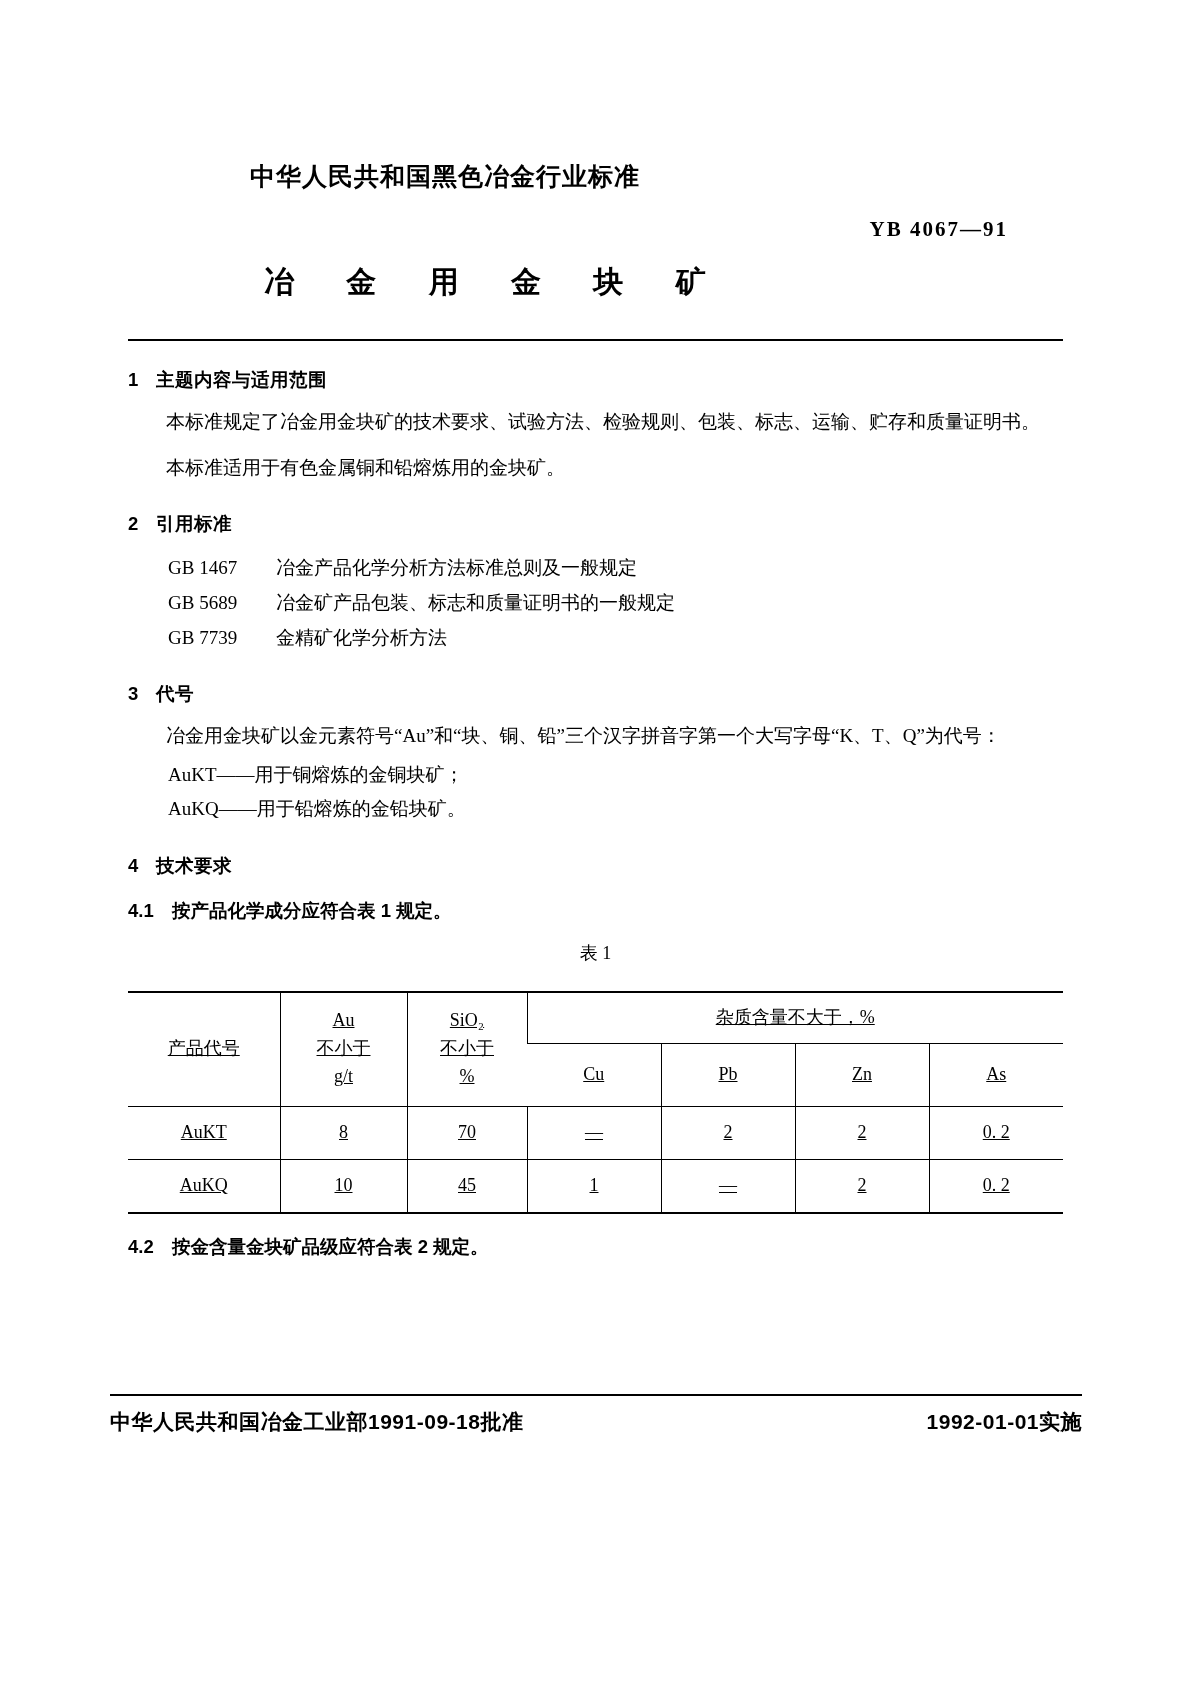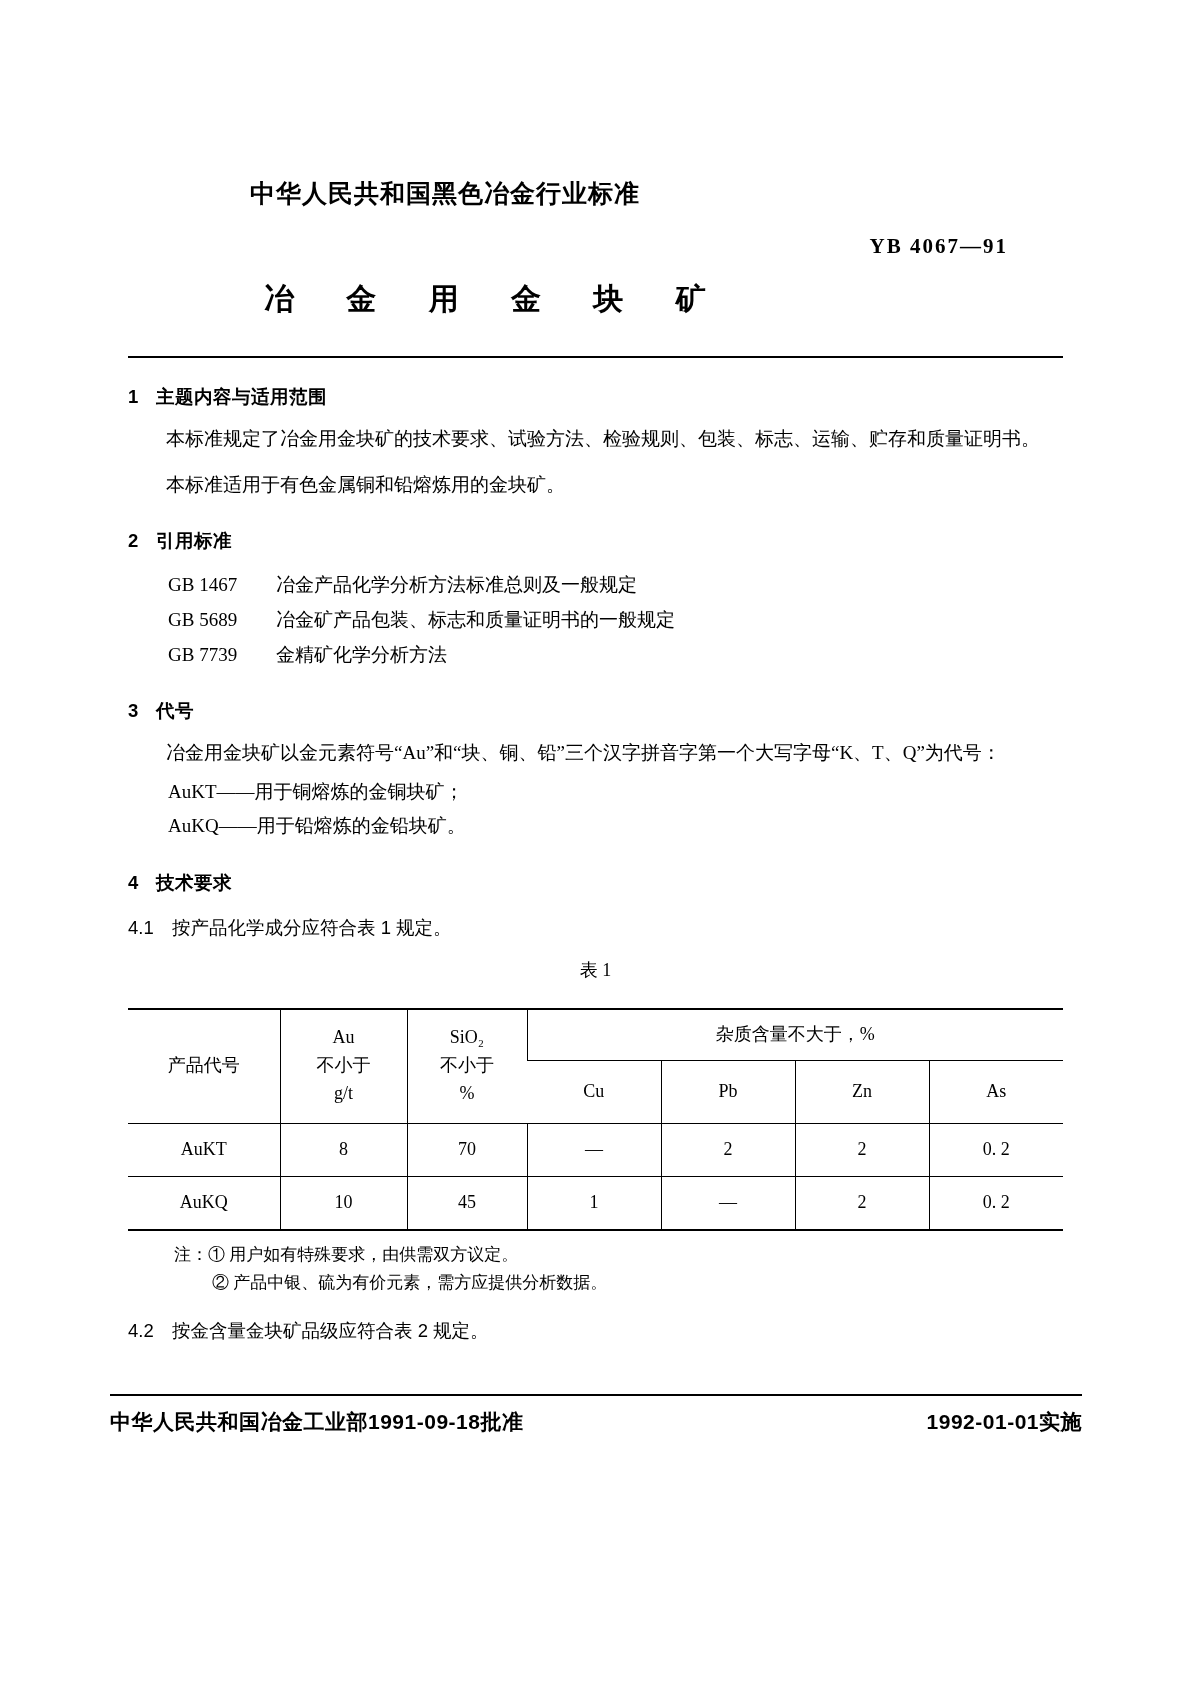--- a/index.html
+++ b/index.html
@@ -17,21 +17,21 @@
     height: 1684px;
     margin: 0 auto;
     background: #ffffff;
     box-sizing: border-box;
     padding: 0;
     overflow: hidden;
   }
   .content {
     position: absolute;
     left: 128px;
-    top: 17px;
+    top: 0;
     width: 935px;
   }
 
   
   .doc-header {
     padding-top: 160px;
   }
   .org-line {
     font-family: "Liberation Sans", "DejaVu Sans", sans-serif;
     font-weight: bold;
@@ -101,21 +101,21 @@
   .code-list {
     margin-top: 6px;
   }
   .code-item {
     font-size: 19px;
     line-height: 1.8;
     margin-left: 40px;
   }
   .clause {
     font-family: "Liberation Sans", "DejaVu Sans", sans-serif;
-    font-weight: normal;
+    font-weight: bold;
     font-size: 18.5px;
     margin-top: 20px;
   }
   .clause .cnum {
     display: inline-block;
     min-width: 44px;
   }
 
   
   .table-caption {
@@ -129,20 +129,21 @@
     width: 935px;
     table-layout: fixed;
     font-size: 18px;
   }
   table.spec td, table.spec th {
     text-align: center;
     vertical-align: middle;
     font-weight: normal;
     border-left: 1.2px solid #000;
     padding: 0;
+    text-decoration: underline;
   }
   table.spec td:first-child, table.spec th:first-child {
     border-left: none;
   }
   .tbl-outer-top { border-top: 2.2px solid #000; }
   .tbl-outer-bot { border-bottom: 2.2px solid #000; }
   .hdr-sep { border-bottom: 1.8px solid #000; }
   .row-sep { border-bottom: 1.2px solid #000; }
   .sub-sep { border-bottom: 1.2px solid #000; }
   .cell-stack {
@@ -383,24 +384,20 @@
               </td>
             <td>
                 <div class="cell-stack h-data">
                   <span>0. 2</span>
                 </div>
               </td>
           </tr>
         </tbody>
       </table>
 
-      <div class="notes">
-        <div class="note-line-1">注：① 用户如有特殊要求，由供需双方议定。</div>
-        <div class="note-line-2">② 产品中银、硫为有价元素，需方应提供分析数据。</div>
-      </div>
 
       <div class="clause">
         <span class="cnum">4.2</span><span>按金含量金块矿品级应符合表 2 规定。</span>
       </div>
     </div>
 
   </div>
 
   <div class="footer">
     <div class="footer-rule"></div>

